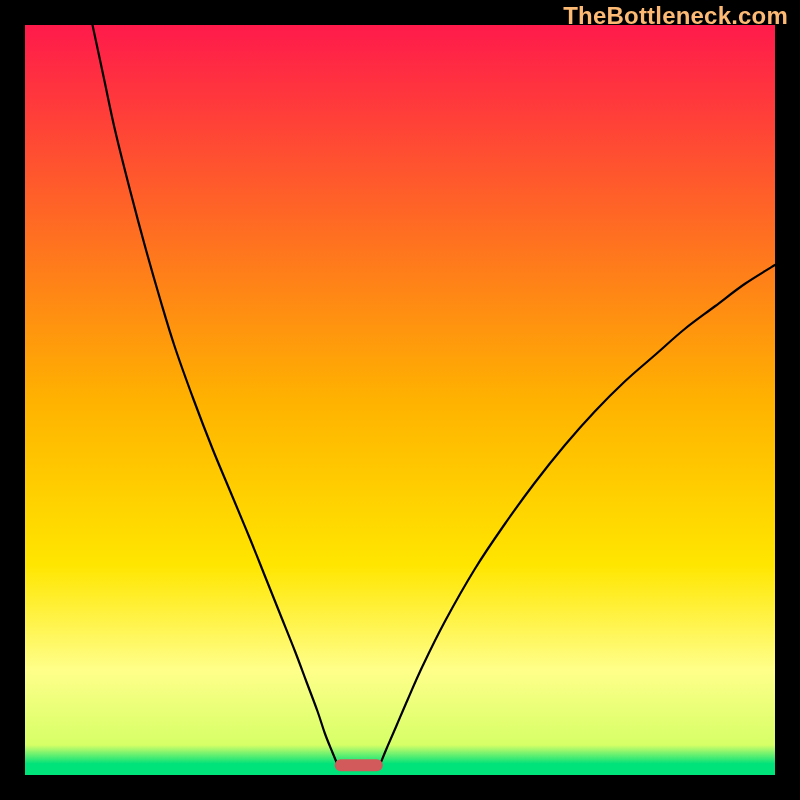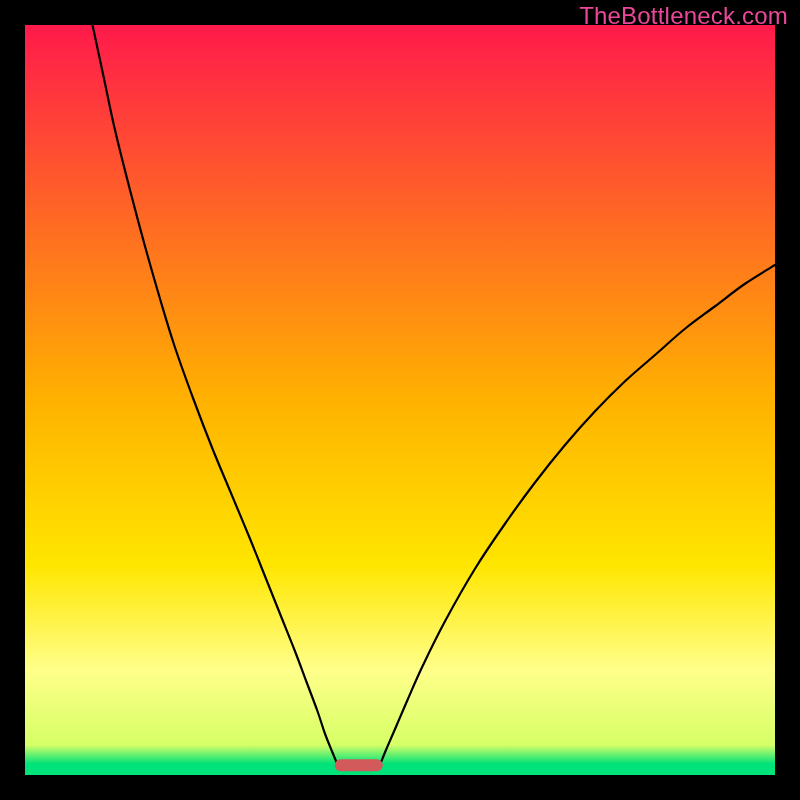--- a/index.html
+++ b/index.html
@@ -24,23 +24,23 @@
     left: 25px;
     top: 25px;
     width: 750px;
     height: 750px;
     overflow: hidden;
   }
   .watermark {
     position: absolute;
     top: 2px;
     right: 12px;
-    color: #ec4899;
+    color: #fdba74;
     font-size: 24px;
-    font-weight: 400;
+    font-weight: 700;
     letter-spacing: 0.2px;
     user-select: none;
   }
   svg { display: block; }
 </style>
 </head>
 <body>
 
 <div class="frame">
   <div class="watermark">TheBottleneck.com</div>

